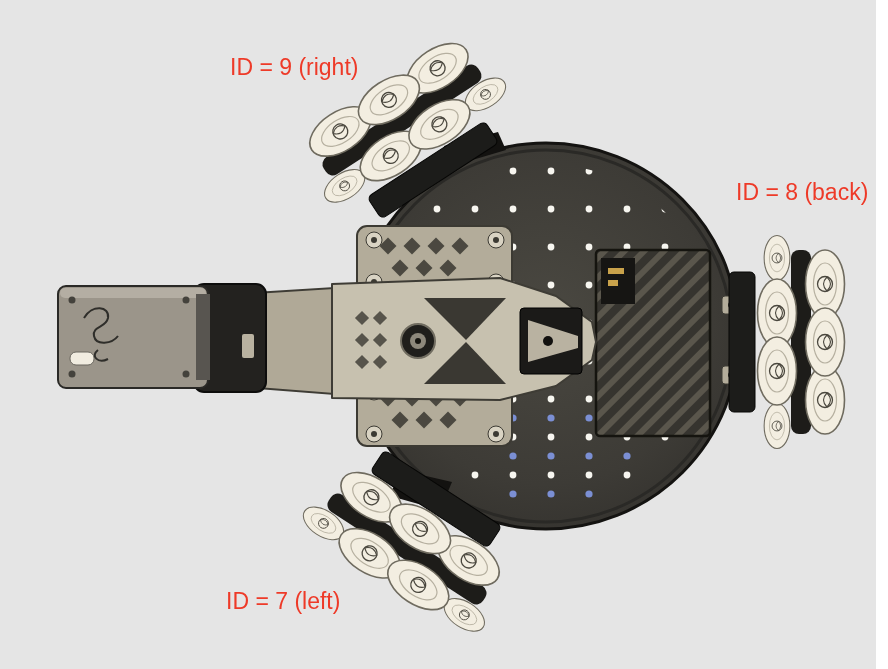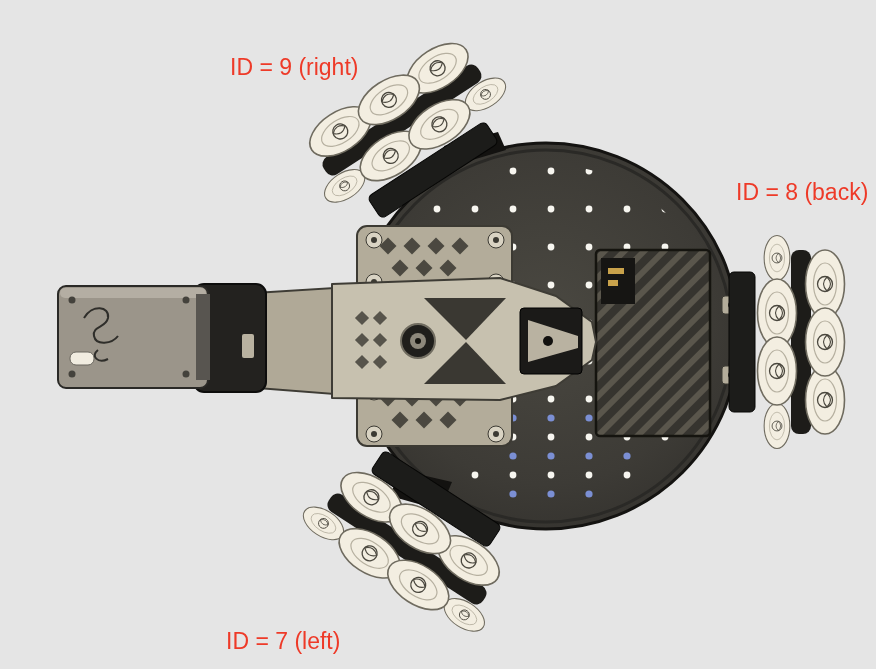--- a/index.html
+++ b/index.html
@@ -14,21 +14,21 @@
   .anno{
     position:absolute;
     z-index:2;
     color:#ee3a28;
     font-size:23px;
     line-height:1.1;
     white-space:nowrap;
   }
   .anno-9{left:230px;top:55px;}
   .anno-8{left:736px;top:180px;}
-  .anno-7{left:226px;top:589px;margin-top:40px;}
+  .anno-7{left:226px;top:589px;}
 </style>
 </head>
 <body>
 
 <div class="stage">
 
   <svg width="888" height="669" viewBox="0 0 888 669">
     <defs>
       <radialGradient id="plateGrad" cx="50%" cy="45%" r="62%">
         <stop offset="0%" stop-color="#4a4841"></stop>

